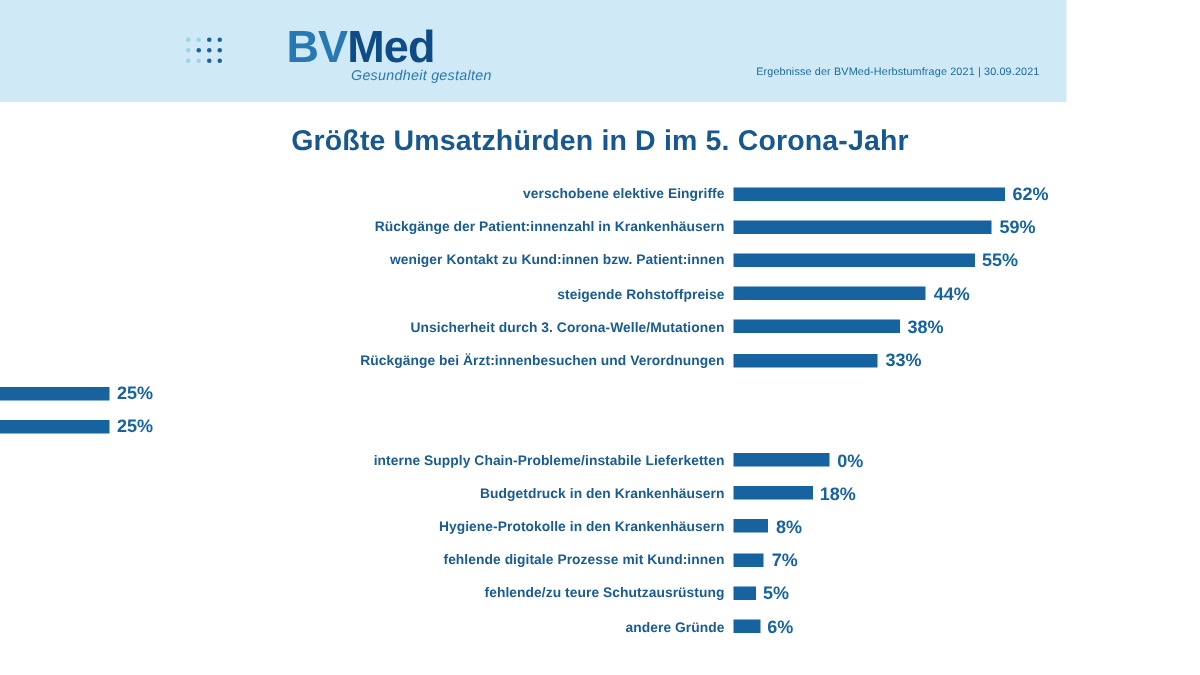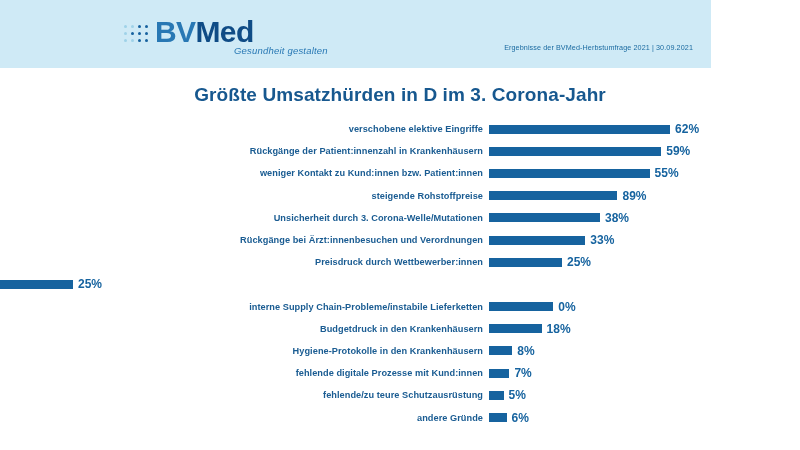--- a/index.html
+++ b/index.html
@@ -23,20 +23,21 @@
     width: 711px;
     height: 68px;
     background: #cfeaf6;
   }
   .logo-block {
     position: absolute;
     left: 122px;
     top: 17px;
     display: flex;
     align-items: flex-start;
+    gap: 36px;
   }
   .logo-dots {
     display: grid;
     grid-template-columns: repeat(4, 7px);
     grid-template-rows: repeat(3, 7px);
     margin-top: 6px;
     margin-right: 5px;
   }
   .logo-dots span {
     width: 3px;
@@ -152,21 +153,21 @@
         <span></span>
         <span class="d-strong"></span>
         <span class="d-strong"></span>
     </div>
     <div class="logo-word"><span class="logo-bv">BV</span><span class="logo-med">Med</span></div>
   </div>
   <div class="logo-tagline">Gesundheit gestalten</div>
   <div class="header-meta">Ergebnisse der BVMed-Herbstumfrage 2021 | 30.09.2021</div>
 </div>
 
-<div class="chart-title">Größte Umsatzhürden in D im 3. Corona-Jahr</div>
+<div class="chart-title">Größte Umsatzhürden in D im 5. Corona-Jahr</div>
 
 <div class="chart">
     <div class="row">
       <div class="row-label">verschobene elektive Eingriffe</div>
       <div class="bar-area">
         <div class="bar" style="width: 181.04px; background: rgb(22, 99, 159);"></div>
         <div class="bar-value">62%</div>
       </div>
     </div>
     <div class="row">
@@ -180,39 +181,38 @@
       <div class="row-label">weniger Kontakt zu Kund:innen bzw. Patient:innen</div>
       <div class="bar-area">
         <div class="bar" style="width: 160.6px; background: rgb(22, 99, 159);"></div>
         <div class="bar-value">55%</div>
       </div>
     </div>
     <div class="row">
       <div class="row-label">steigende Rohstoffpreise</div>
       <div class="bar-area">
         <div class="bar" style="width: 128.48px; background: rgb(22, 99, 159);"></div>
-        <div class="bar-value">89%</div>
+        <div class="bar-value">44%</div>
       </div>
     </div>
     <div class="row">
       <div class="row-label">Unsicherheit durch 3. Corona-Welle/Mutationen</div>
       <div class="bar-area">
         <div class="bar" style="width: 110.96px; background: rgb(22, 99, 159);"></div>
         <div class="bar-value">38%</div>
       </div>
     </div>
     <div class="row">
       <div class="row-label">Rückgänge bei Ärzt:innenbesuchen und Verordnungen</div>
       <div class="bar-area">
         <div class="bar" style="width: 96.36px; background: rgb(22, 99, 159);"></div>
         <div class="bar-value">33%</div>
       </div>
     </div>
     <div class="row">
-      <div class="row-label">Preisdruck durch Wettbewerber:innen</div>
       <div class="bar-area">
         <div class="bar" style="width: 73px; background: rgb(22, 99, 159);"></div>
         <div class="bar-value">25%</div>
       </div>
     </div>
     <div class="row">
       <div class="bar-area">
         <div class="bar" style="width: 73px; background: rgb(22, 99, 159);"></div>
         <div class="bar-value">25%</div>
       </div>

